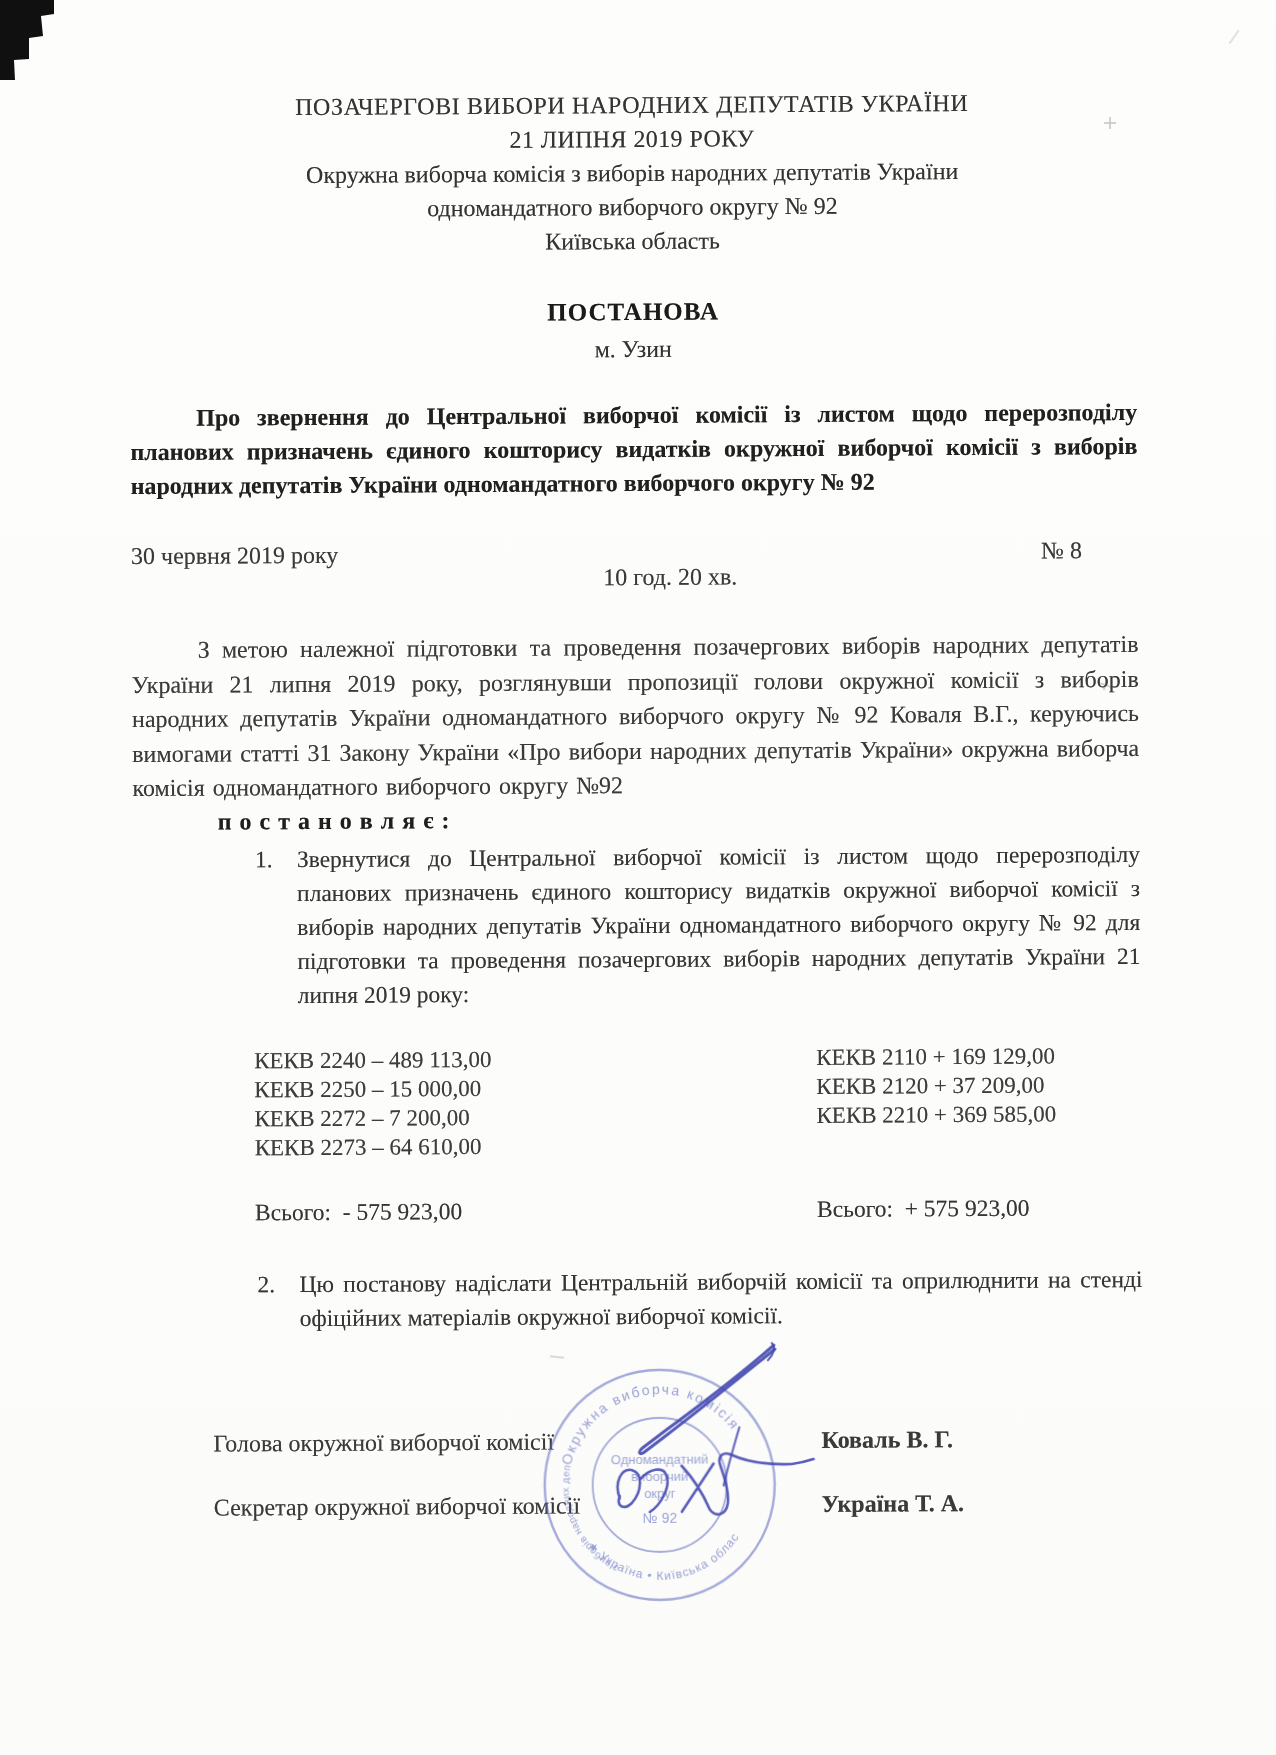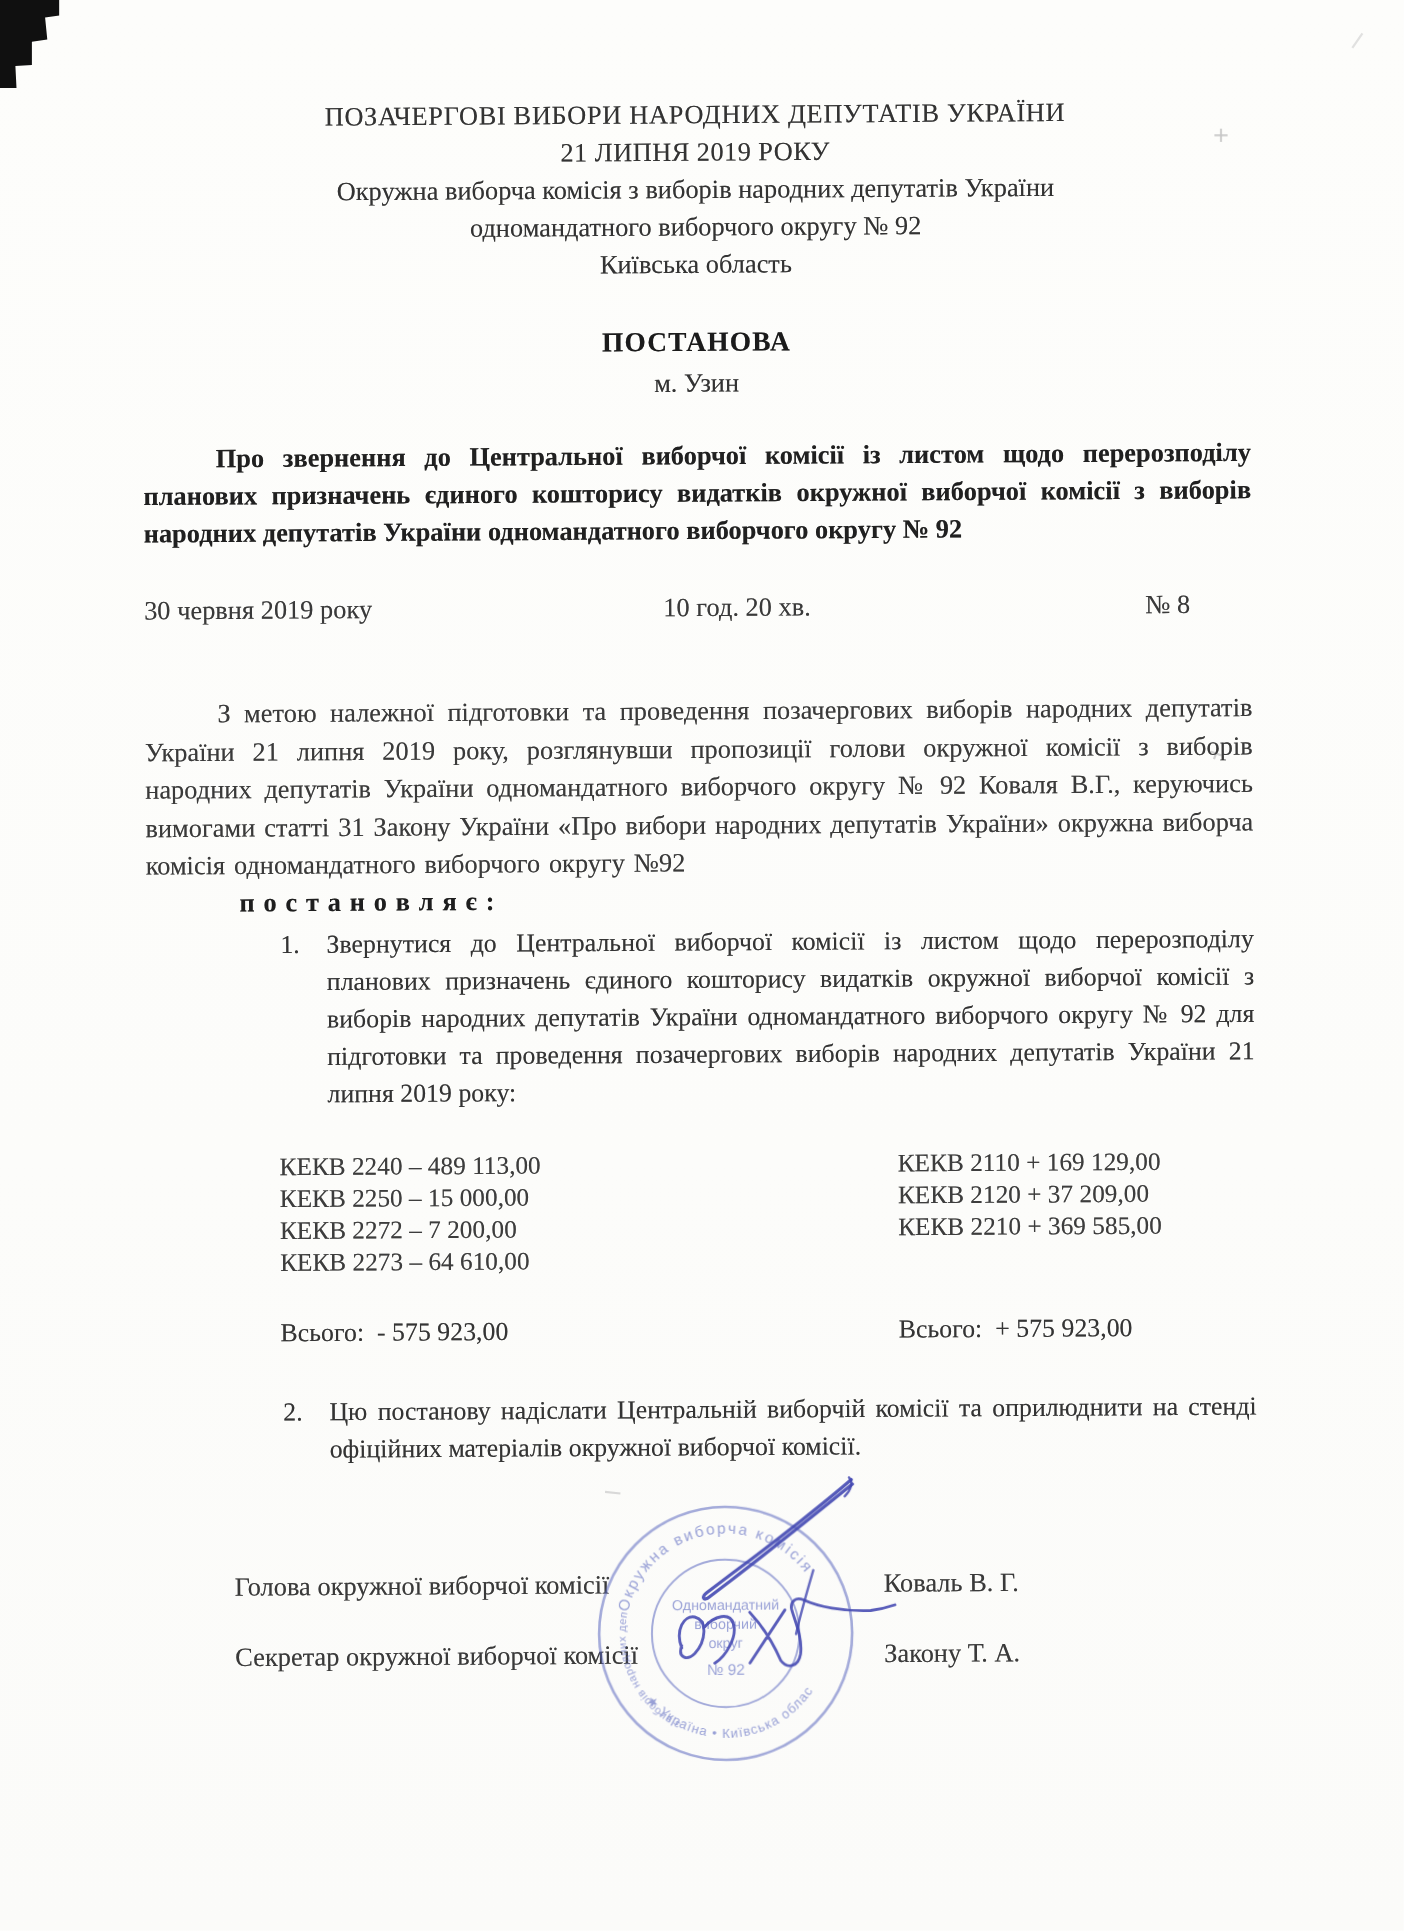--- a/index.html
+++ b/index.html
@@ -19,21 +19,21 @@
   .hdr{left:133px;top:88px;width:1007px;text-align:center;font-size:24px;line-height:34px;color:#333;}
   .hdr .l1{font-size:24px;letter-spacing:.6px;}
   .hdr .l2{letter-spacing:.4px;}
   .doc-title{left:133px;top:298px;width:1007px;text-align:center;font-size:25px;font-weight:700;letter-spacing:1px;color:#1b1b1b;}
   .place{left:133px;top:336px;width:1007px;text-align:center;font-size:24px;color:#333;}
   
   .subject{left:133px;top:398px;width:1007px;font-size:24px;font-weight:700;line-height:34px;text-align:justify;text-indent:66px;color:#202020;}
   
   .date-row{left:0;top:540px;width:1276px;height:30px;font-size:24px;color:#3a3a3a;}
   .date-row .d{position:absolute;left:133px;}
-  .date-row .t{position:absolute;left:605px;}
+  .date-row .t{position:absolute;left:605px;margin-top:24px;}
   .date-row .n{position:absolute;left:1043px;}
   
   .preamble{left:133px;top:630px;width:1007px;font-size:24px;line-height:34.5px;text-align:justify;text-indent:66px;color:#3a3a3a;word-spacing:2px;}
   .resolves{left:218px;top:806px;font-size:24px;font-weight:700;color:#1e1e1e;letter-spacing:1px;}
   
   .item{left:255px;width:885px;font-size:23.5px;line-height:34px;color:#343434;}
   .item .num{position:absolute;left:0;top:0;}
   .item .body{margin-left:42px;text-align:justify;}
   .item1{top:840px;}
   .item2{top:1265px;}
@@ -41,21 +41,21 @@
   .budget-col{font-size:23px;line-height:29px;color:#3d3d3d;white-space:pre;}
   .bleft{left:253px;top:1044px;}
   .bright{left:815px;top:1044px;}
   .total{font-size:23.5px;color:#353535;white-space:pre;}
   .tleft{left:253px;top:1197px;}
   .tright{left:815px;top:1197px;}
   
   .sig-row{left:210px;width:936px;height:32px;font-size:24px;color:#3a3a3a;}
   .sig1{top:1428px;}
   .sig2{top:1492px;}
-  .sig-row .name{position:absolute;left:590px;top:0;}
+  .sig-row .name{position:absolute;left:608px;top:0;font-weight:bold;}
   
   .ink-layer{left:420px;top:1260px;width:460px;height:440px;}
   .ink-layer svg{filter:blur(.35px);}
   
   .corner{left:0;top:0;width:56px;height:80px;background:#101010;
     clip-path:polygon(0 0,54px 0,54px 14px,41px 16px,43px 36px,29px 38px,29px 59px,14px 60px,15px 80px,0 80px);}
   .speck{position:absolute;background:#c6c6c6;opacity:.8;}
   .speck-plus-h{left:1104px;top:122px;width:12px;height:2px;}
   .speck-plus-v{left:1109px;top:117px;width:2px;height:12px;}
   .speck-star-a{left:1100px;top:684px;width:11px;height:2px;transform:rotate(20deg);}
@@ -120,21 +120,21 @@
       <span class="num">2.</span>
       <div class="body">Цю постанову надіслати Центральній виборчій комісії та оприлюднити на стенді офіційних матеріалів окружної виборчої комісії.</div>
     </div>
 
     <div class="sig-row sig1 abs txt">
       <span class="title">Голова окружної виборчої комісії</span>
       <span class="name">Коваль В. Г.</span>
     </div>
     <div class="sig-row sig2 abs txt">
       <span class="title">Секретар окружної виборчої комісії</span>
-      <span class="name">Закону Т. А.</span>
+      <span class="name">Україна Т. А.</span>
     </div>
 
     <div class="ink-layer abs">
       <svg width="460" height="440" viewBox="0 0 460 440" xmlns="http://www.w3.org/2000/svg">
         <g stroke="#5b68c0" fill="none" opacity="0.55">
           <circle cx="236" cy="225" r="115" stroke-width="2.4"></circle>
           <circle cx="236" cy="225" r="67" stroke-width="1.8"></circle>
         </g>
         <defs>
           <path id="arcTop" d="M146.4,209.2 A91,91 0 0 1 325.6,209.2"></path>

